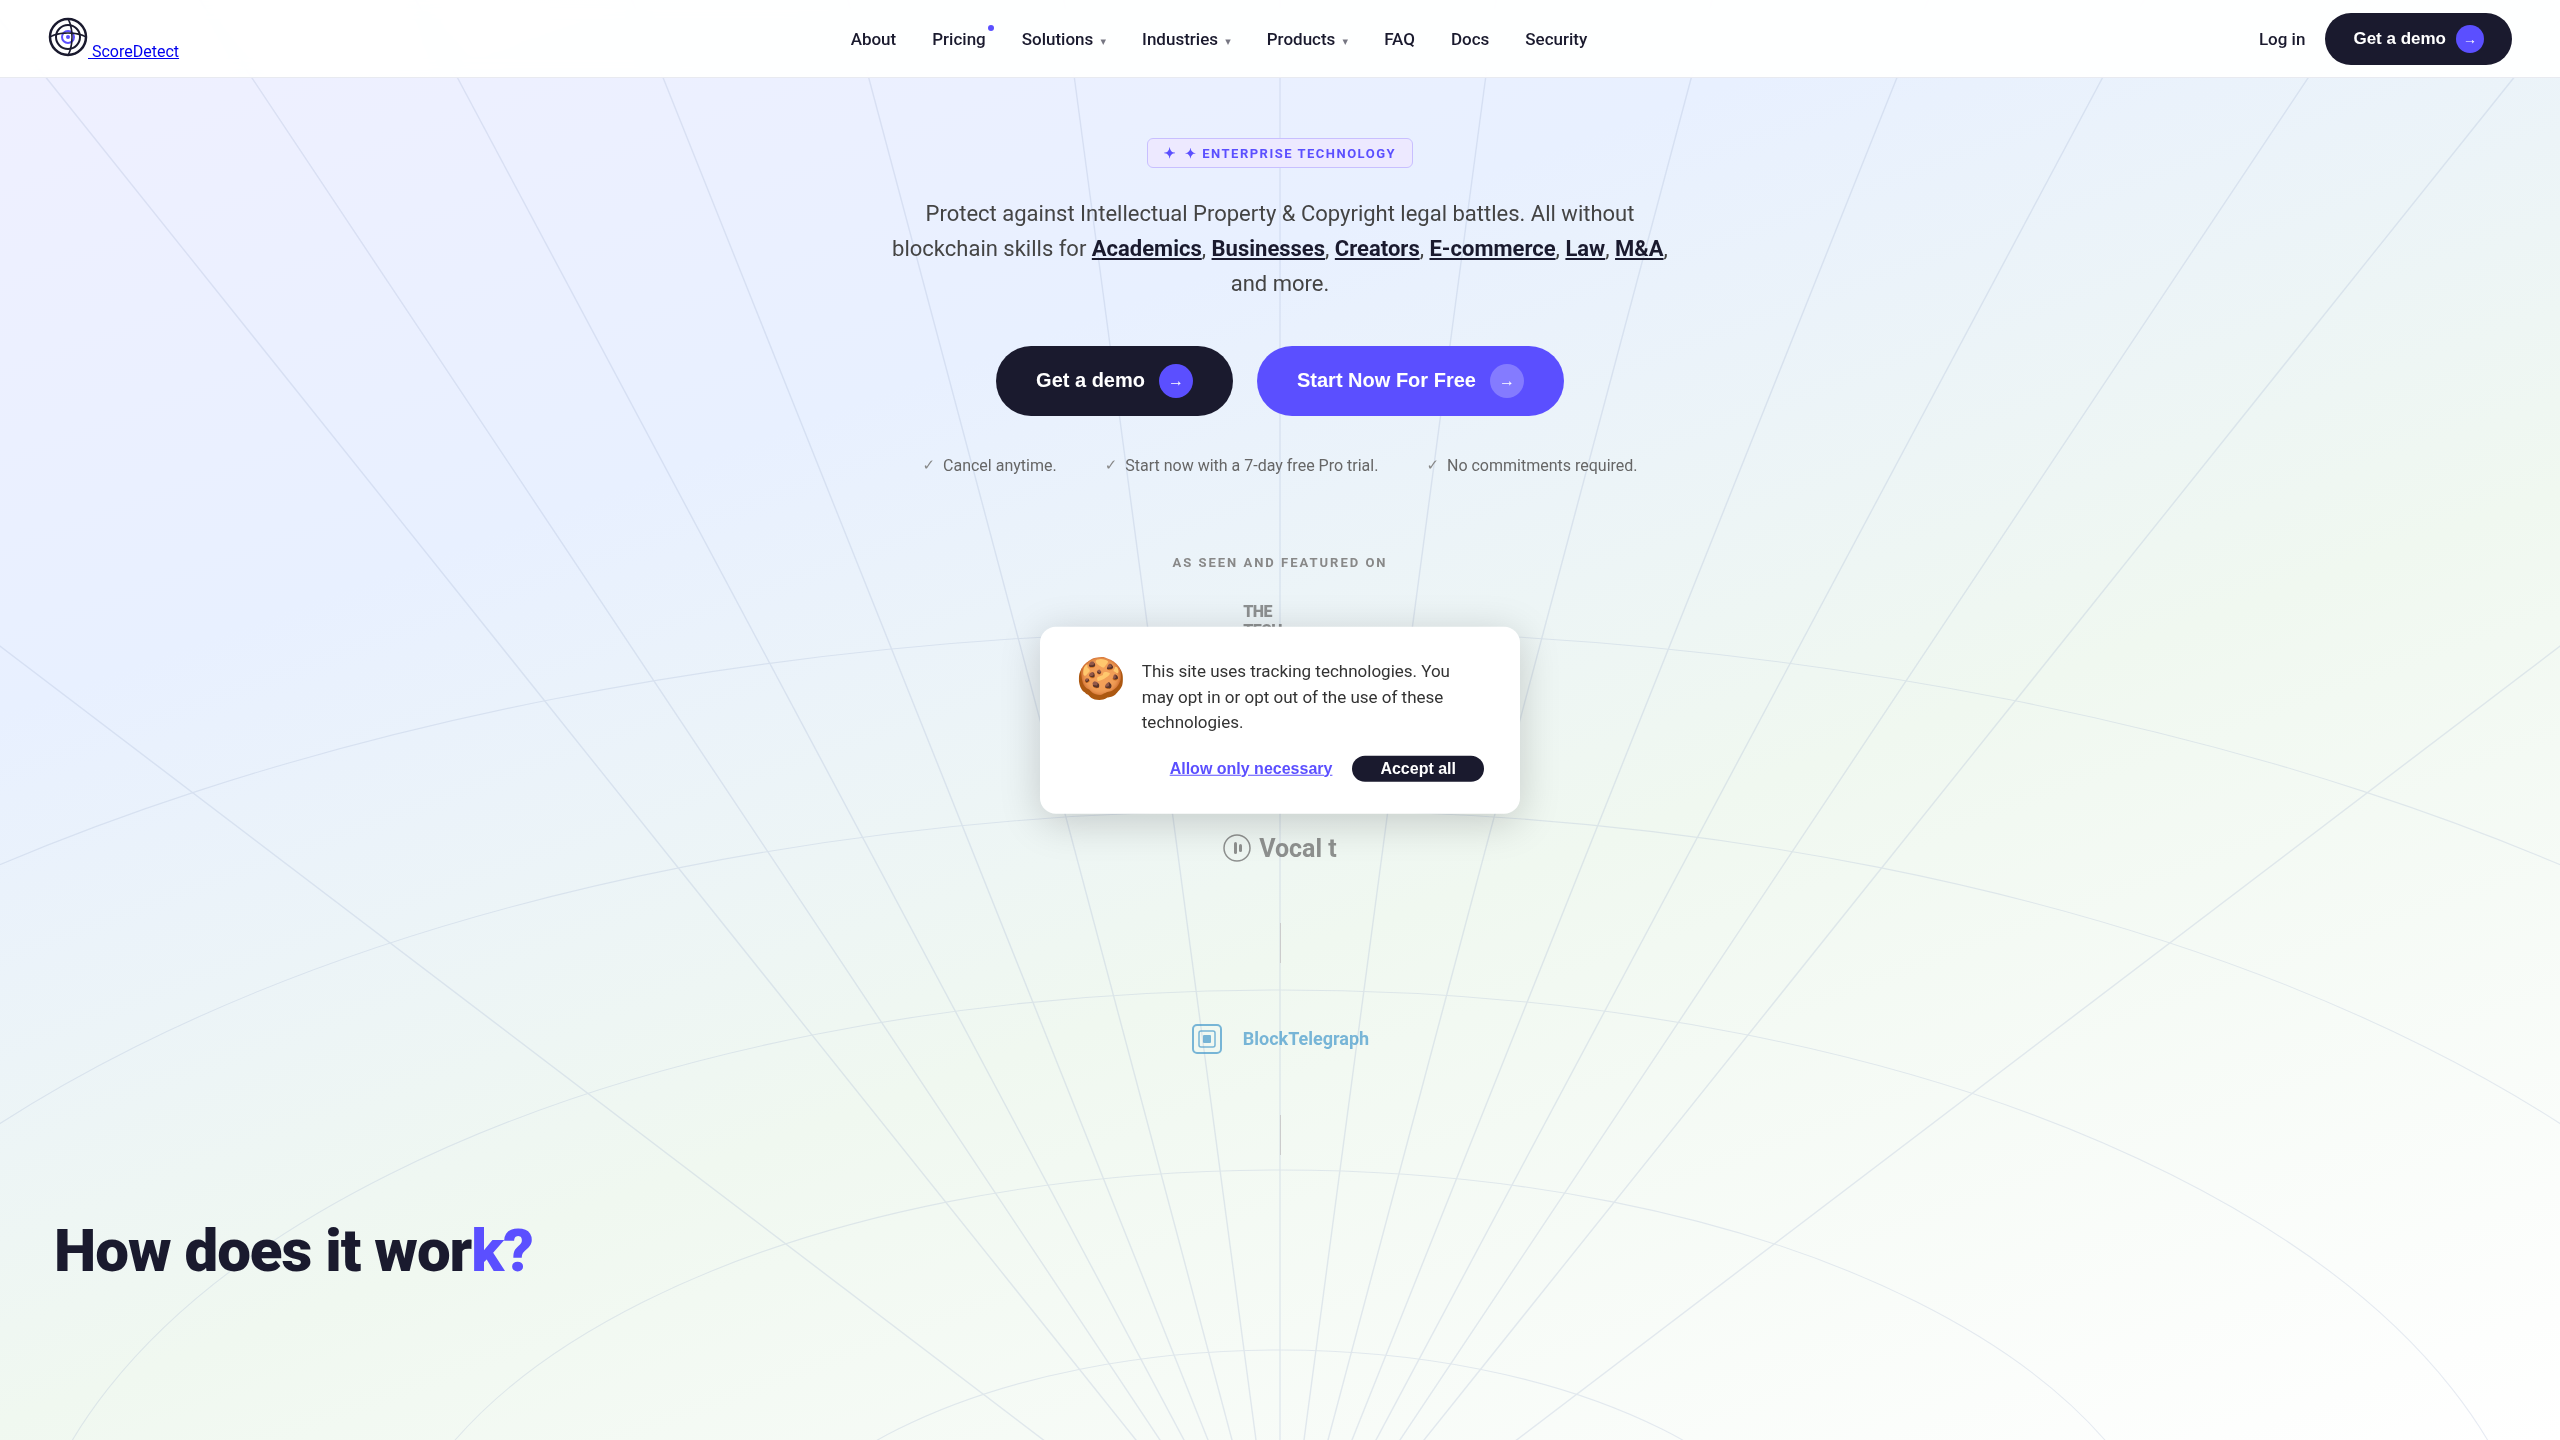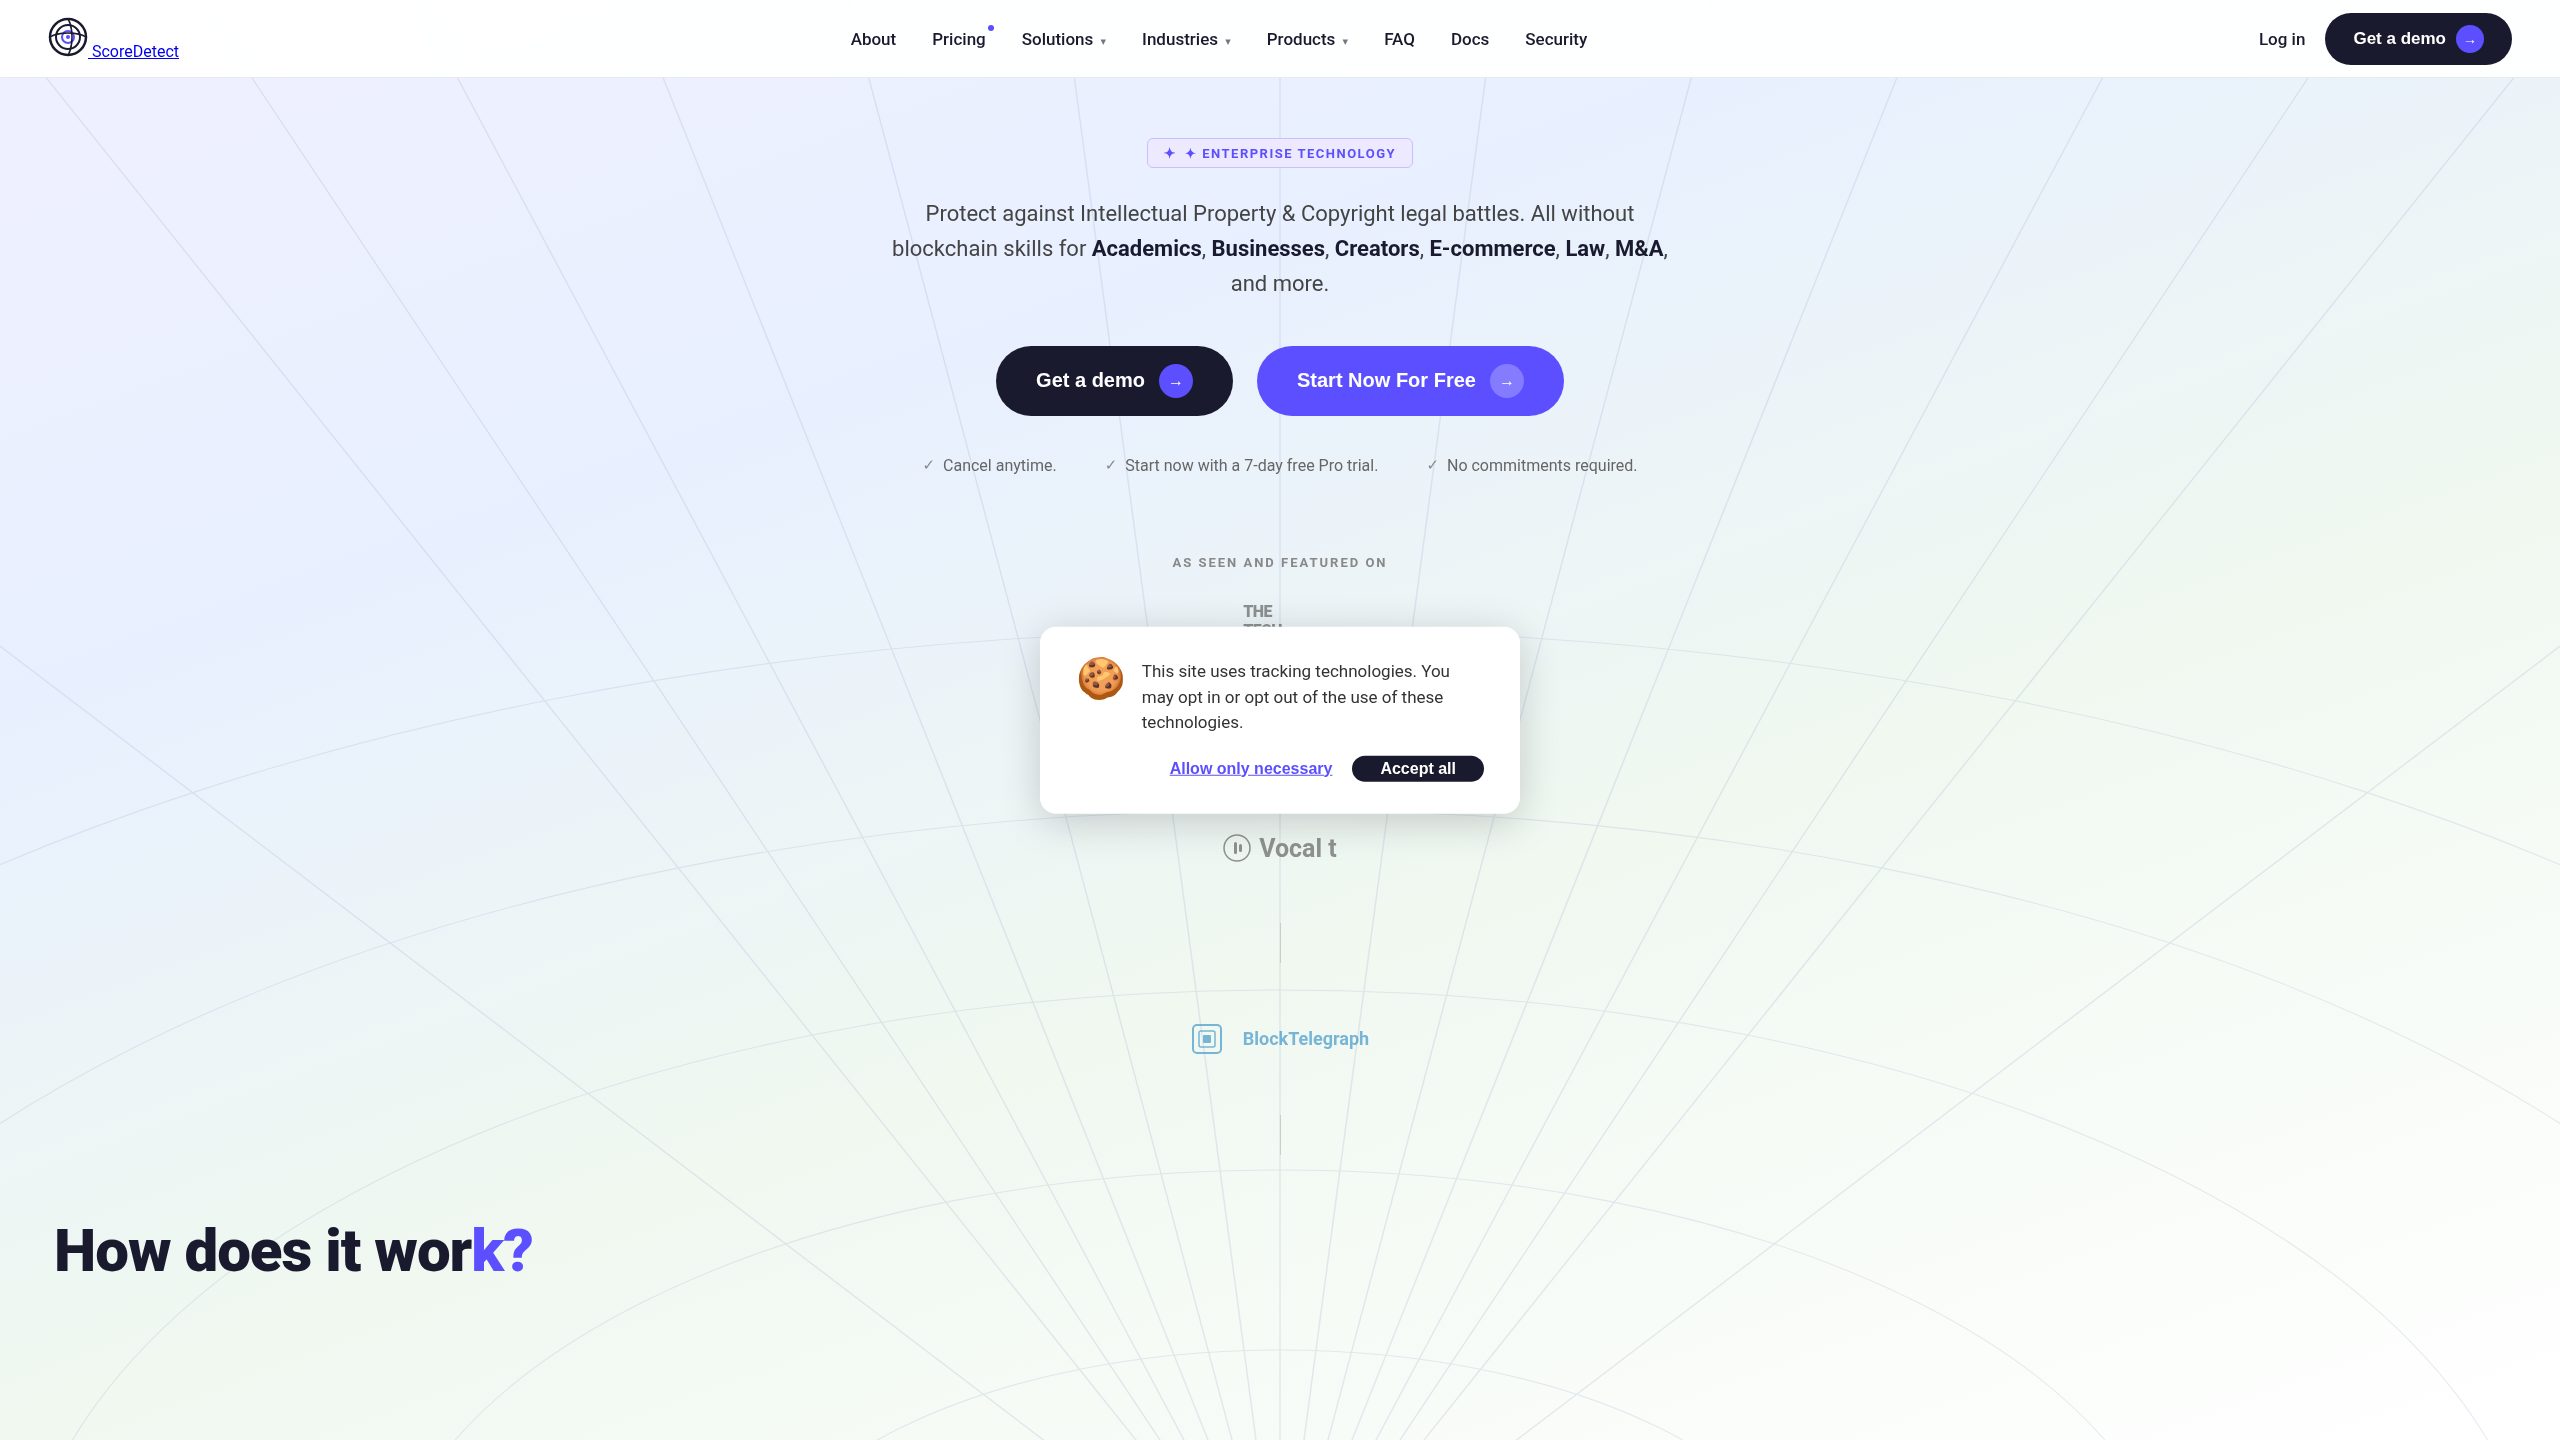--- a/index.html
+++ b/index.html
@@ -157,21 +157,21 @@
     .hero-title .word-your-files { color: #1a1a2e; }
     .hero-title .word-fast { color: #5b4fff; font-style: italic; }
 
     .hero-subtitle {
       font-size: 22px;
       color: #444;
       max-width: 780px;
       margin: 0 auto 44px;
       line-height: 1.6;
     }
-    .hero-subtitle strong { color: #1a1a2e; font-weight: 700; }
+    .hero-subtitle strong { color: #1a1a2e; font-weight: 700; text-decoration: underline; }
 
     .hero-buttons {
       display: flex;
       align-items: center;
       justify-content: center;
       gap: 24px;
       margin-bottom: 40px;
     }
     .btn-get-demo {
       background: #1a1a2e;

